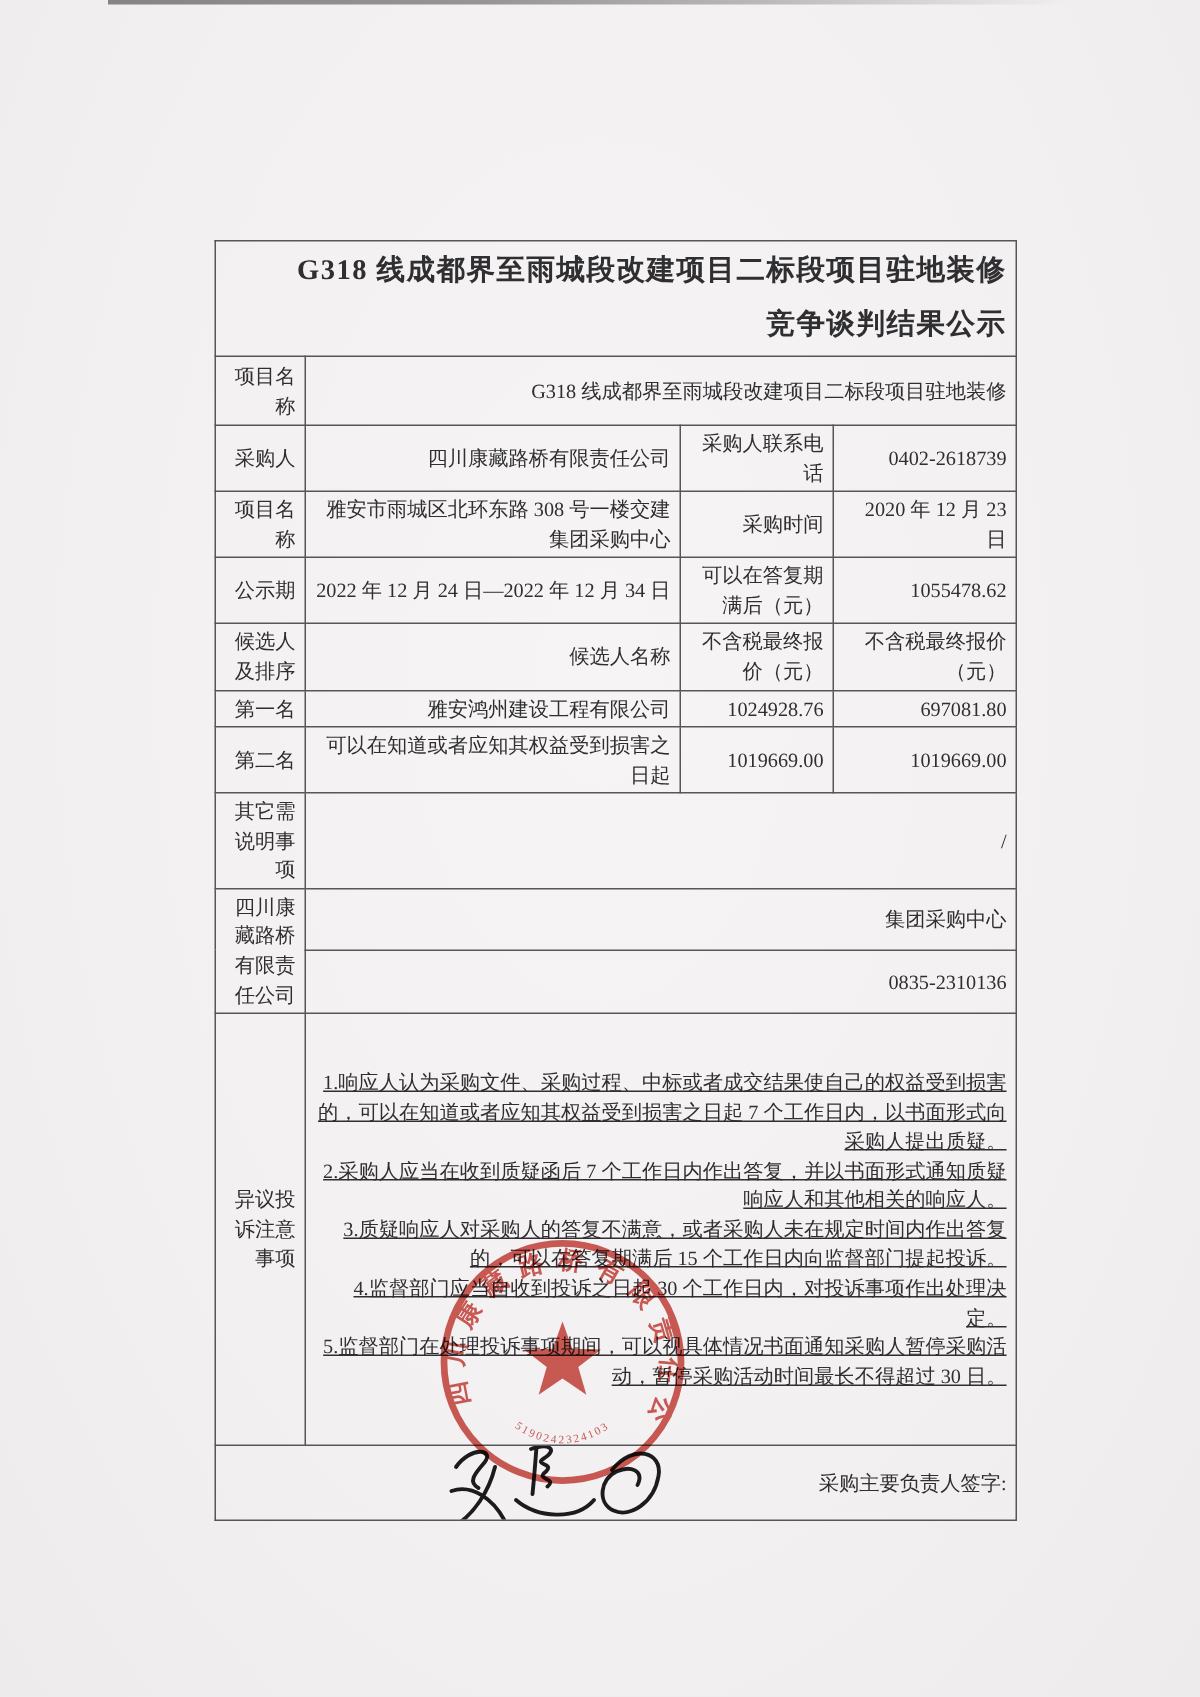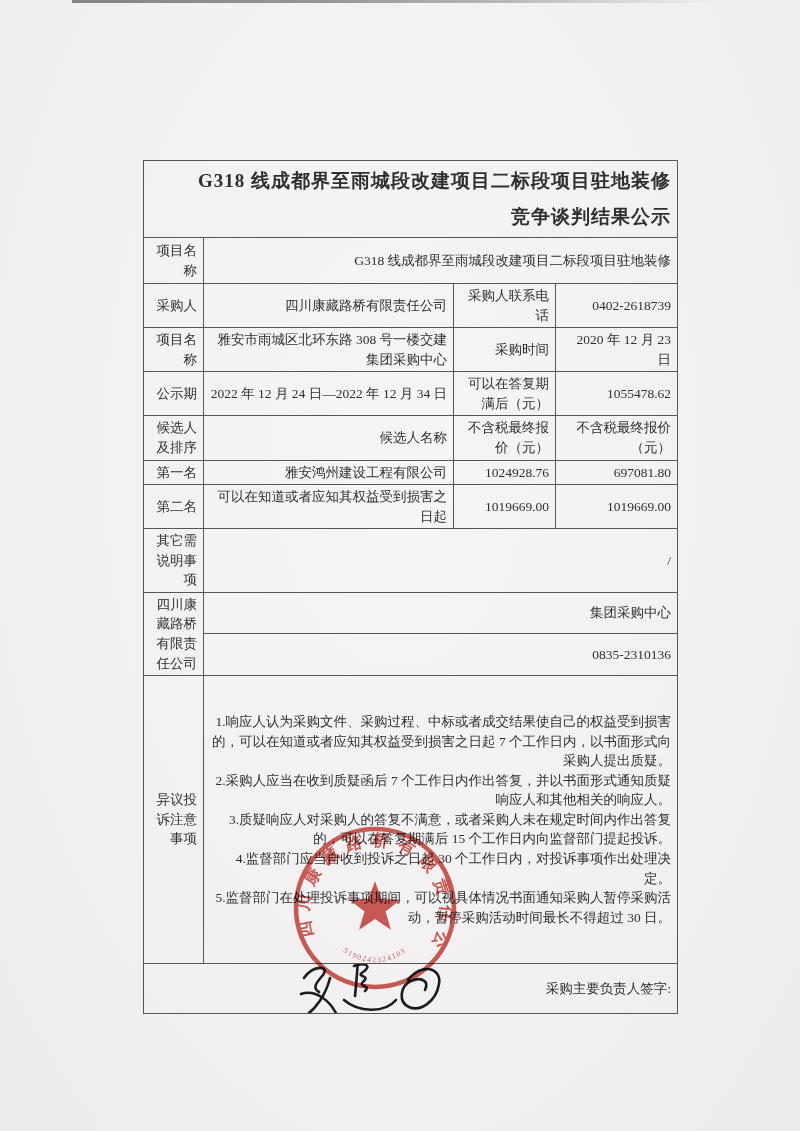--- a/index.html
+++ b/index.html
@@ -28,21 +28,21 @@
     text-align:right; vertical-align:middle;
     padding:2px 6px;
     overflow:hidden;
   }
   td.lbl { padding:2px 8px; }
   .title-cell { padding:6px 10px; }
   .title-line { font-weight:bold; font-size:19px; letter-spacing:1px; line-height:36px; }
   td.left { text-align:left; }
   td.notes {
     text-align:left; vertical-align:top; padding:7px 10px 0 10px;
-    font-size:13.5px; line-height:22px;
+    font-size:13.5px; line-height:22px;text-decoration:underline;
   }
   td.sig-row { text-align:left; padding:0 0 0 10px; position:relative; }
   .sig-label { font-size:13.5px; }
   .signature-svg { position:absolute; left:148px; top:-14px; }
   .seal {
     position:absolute; left:290px; top:823px; width:170px; height:170px;
     opacity:.85; mix-blend-mode:multiply; pointer-events:none;
   }
   .seal text { font-family:"Liberation Serif","DejaVu Serif",serif; }
 </style>

